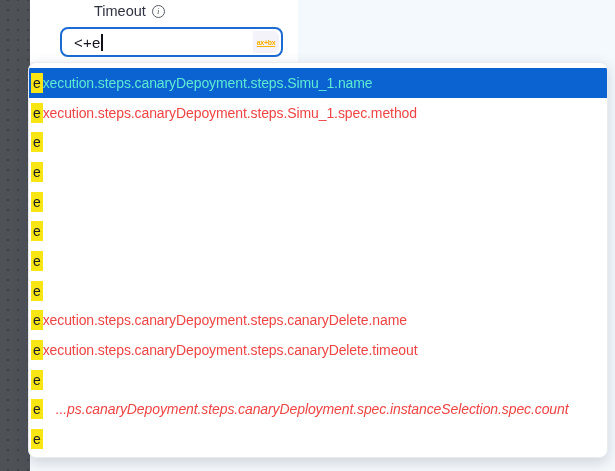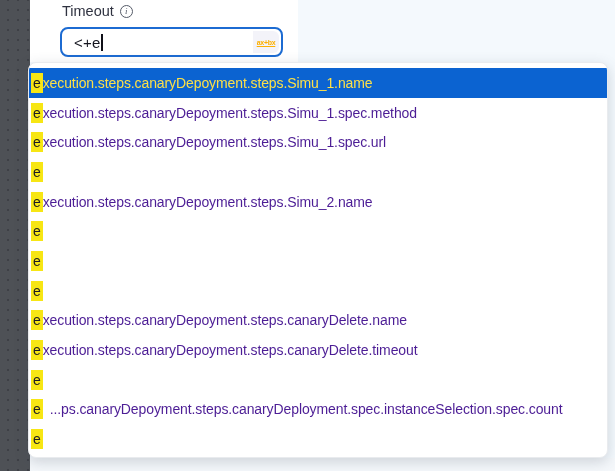--- a/index.html
+++ b/index.html
@@ -15,21 +15,21 @@
     background-image:radial-gradient(circle,#3e4046 1.2px,transparent 1.4px);
     background-size:10px 10px;background-position:3px 5px;
   }
   .main{position:absolute;left:30px;top:0;right:0;bottom:0;background:#f4f9fd;}
   .form-white{position:absolute;left:0;top:0;width:268px;height:62px;background:#ffffff;}
   .bottom-strip{position:absolute;left:0;bottom:0;right:0;height:13px;background:#f5f8fb;}
 
   .field-label-row{
     position:absolute;left:32px;top:3px;display:flex;align-items:center;gap:6px;
   }
-  .field-label{font-size:14.5px;color:#2f3240;}
+  .field-label{font-size:14.5px;color:#2f3240;margin-left:32px;}
   .info-icon{
     width:13px;height:13px;border:1.3px solid #555b68;border-radius:50%;
     display:flex;align-items:center;justify-content:center;
     font-size:9px;color:#555b68;font-family:"Liberation Serif",serif;font-style:italic;
     box-sizing:border-box;padding-bottom:1px;
   }
   .text-input{
     position:absolute;left:30px;top:27px;width:207px;height:26px;
     background:#fff;border:2px solid #1c6bd2;border-radius:8px;
     display:flex;align-items:center;padding-left:12px;
@@ -52,24 +52,24 @@
   }
   .row{
     height:29.7px;display:flex;align-items:center;
     font-size:14px;color:#1d1f27;letter-spacing:-.1px;
     padding-left:2px;white-space:nowrap;cursor:pointer;
   }
   .row .match{
     background:#f7e614;color:#1c1c24;padding:2px 2px;
     font-style:normal;
   }
-  .row .rest{color:#4c1d95;}
+  .row .rest{color:#ef4444;}
   .row.selected{background:#0b63d1;}
-  .row.selected .rest{color:#fde047;}
-  .row.gap .rest{margin-left:7px;}
+  .row.selected .rest{color:#5eead4;}
+  .row.gap .rest{margin-left:13px;font-style:italic;}
 </style>
 </head>
 <body>
 
 <div class="canvas-strip"></div>
 
 <div class="main">
   <div class="form-white"></div>
   <div class="bottom-strip"></div>
 
@@ -89,28 +89,26 @@
   <div class="row selected">
     <span class="match">e</span>
       <span class="rest">xecution.steps.canaryDepoyment.steps.Simu_1.name</span>
   </div>
   <div class="row">
     <span class="match">e</span>
       <span class="rest">xecution.steps.canaryDepoyment.steps.Simu_1.spec.method</span>
   </div>
   <div class="row">
     <span class="match">e</span>
-      <span class="rest">xecution.steps.canaryDepoyment.steps.Simu_1.spec.url</span>
   </div>
   <div class="row">
     <span class="match">e</span>
   </div>
   <div class="row">
     <span class="match">e</span>
-      <span class="rest">xecution.steps.canaryDepoyment.steps.Simu_2.name</span>
   </div>
   <div class="row">
     <span class="match">e</span>
   </div>
   <div class="row">
     <span class="match">e</span>
   </div>
   <div class="row">
     <span class="match">e</span>
   </div>

